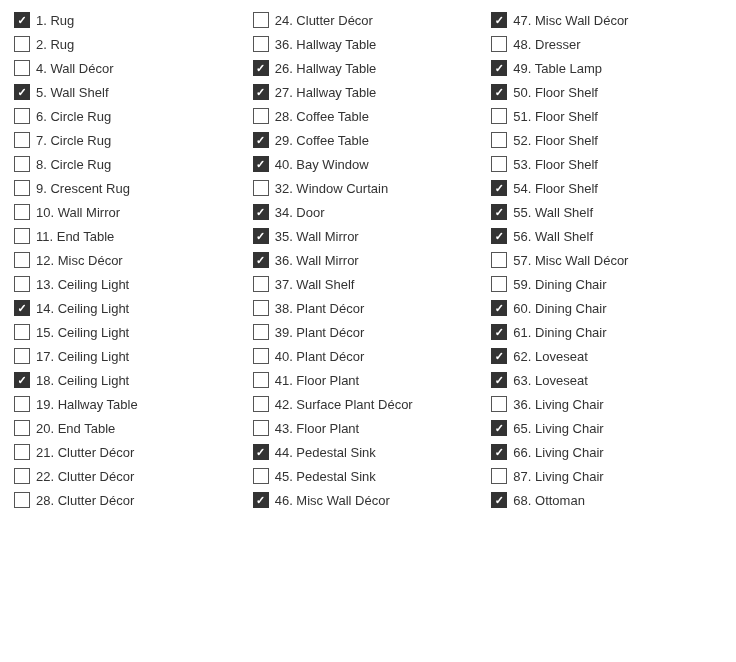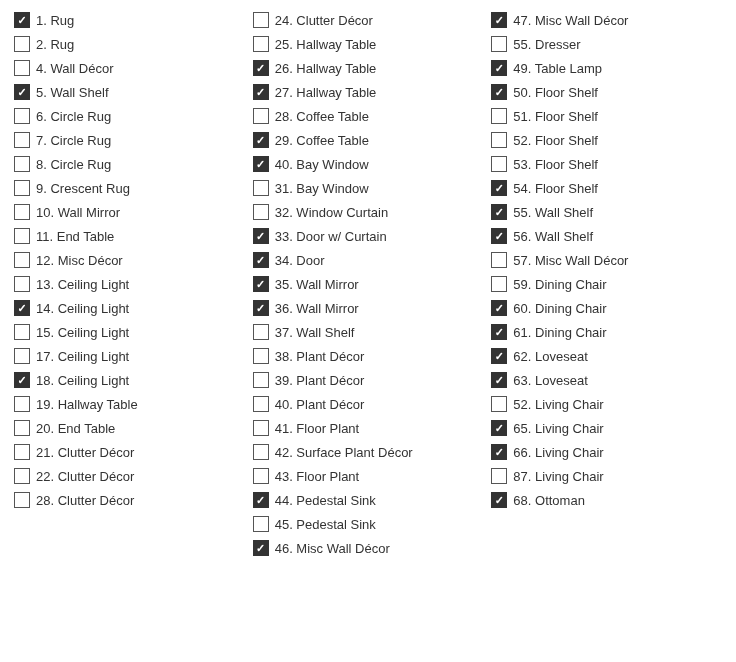--- a/index.html
+++ b/index.html
@@ -147,21 +147,21 @@
         <span class="item-label">28. Clutter Décor</span>
       </div>
     </div>
     <div class="column">
       <div class="item">
         <div class="checkbox"></div>
         <span class="item-label">24. Clutter Décor</span>
       </div>
       <div class="item">
         <div class="checkbox"></div>
-        <span class="item-label">25. Hallway Table</span>
+        <span class="item-label">36. Hallway Table</span>
       </div>
       <div class="item">
         <div class="checkbox checked"></div>
         <span class="item-label">26. Hallway Table</span>
       </div>
       <div class="item">
         <div class="checkbox checked"></div>
         <span class="item-label">27. Hallway Table</span>
       </div>
       <div class="item">
@@ -171,29 +171,21 @@
       <div class="item">
         <div class="checkbox checked"></div>
         <span class="item-label">29. Coffee Table</span>
       </div>
       <div class="item">
         <div class="checkbox checked"></div>
         <span class="item-label">40. Bay Window</span>
       </div>
       <div class="item">
         <div class="checkbox"></div>
-        <span class="item-label">31. Bay Window</span>
-      </div>
-      <div class="item">
-        <div class="checkbox"></div>
         <span class="item-label">32. Window Curtain</span>
-      </div>
-      <div class="item">
-        <div class="checkbox checked"></div>
-        <span class="item-label">33. Door w/ Curtain</span>
       </div>
       <div class="item">
         <div class="checkbox checked"></div>
         <span class="item-label">34. Door</span>
       </div>
       <div class="item">
         <div class="checkbox checked"></div>
         <span class="item-label">35. Wall Mirror</span>
       </div>
       <div class="item">
@@ -241,21 +233,21 @@
         <span class="item-label">46. Misc Wall Décor</span>
       </div>
     </div>
     <div class="column">
       <div class="item">
         <div class="checkbox checked"></div>
         <span class="item-label">47. Misc Wall Décor</span>
       </div>
       <div class="item">
         <div class="checkbox"></div>
-        <span class="item-label">55. Dresser</span>
+        <span class="item-label">48. Dresser</span>
       </div>
       <div class="item">
         <div class="checkbox checked"></div>
         <span class="item-label">49. Table Lamp</span>
       </div>
       <div class="item">
         <div class="checkbox checked"></div>
         <span class="item-label">50. Floor Shelf</span>
       </div>
       <div class="item">
@@ -301,21 +293,21 @@
       <div class="item">
         <div class="checkbox checked"></div>
         <span class="item-label">62. Loveseat</span>
       </div>
       <div class="item">
         <div class="checkbox checked"></div>
         <span class="item-label">63. Loveseat</span>
       </div>
       <div class="item">
         <div class="checkbox"></div>
-        <span class="item-label">52. Living Chair</span>
+        <span class="item-label">36. Living Chair</span>
       </div>
       <div class="item">
         <div class="checkbox checked"></div>
         <span class="item-label">65. Living Chair</span>
       </div>
       <div class="item">
         <div class="checkbox checked"></div>
         <span class="item-label">66. Living Chair</span>
       </div>
       <div class="item">

